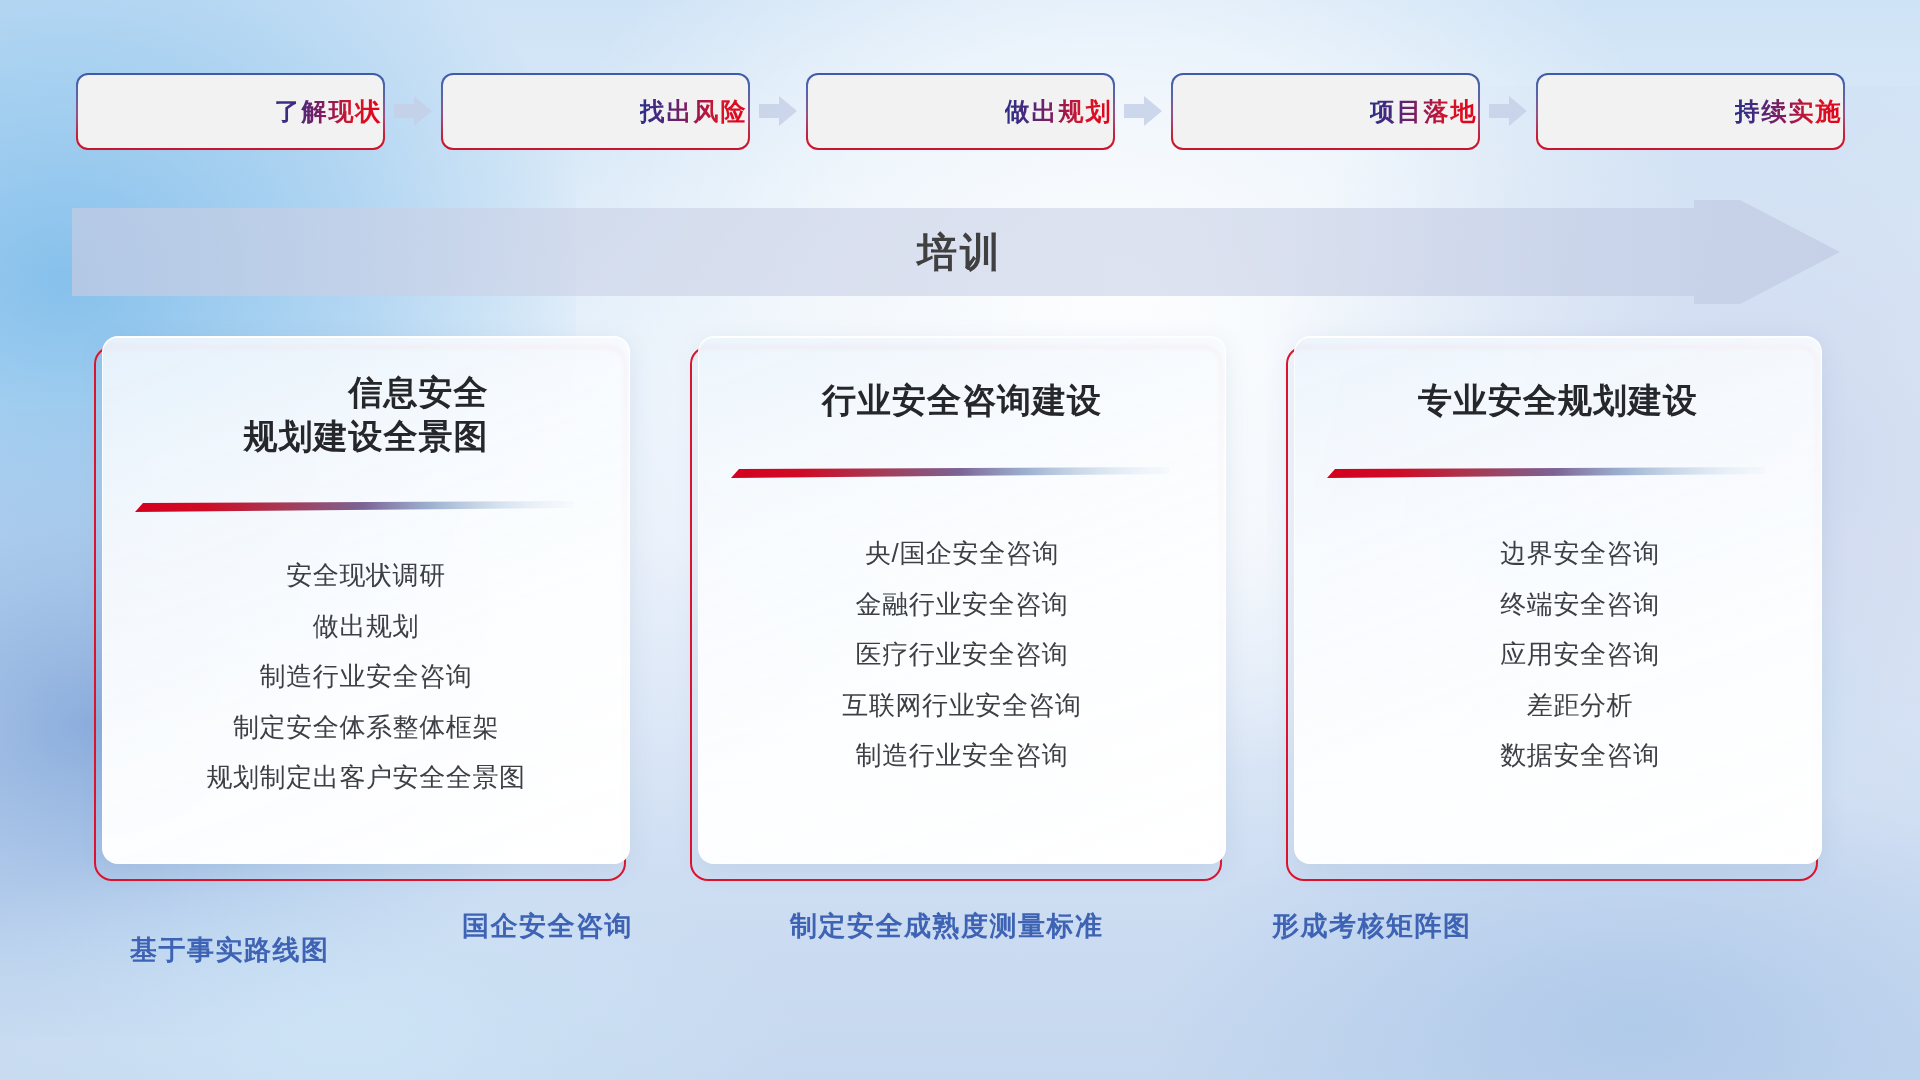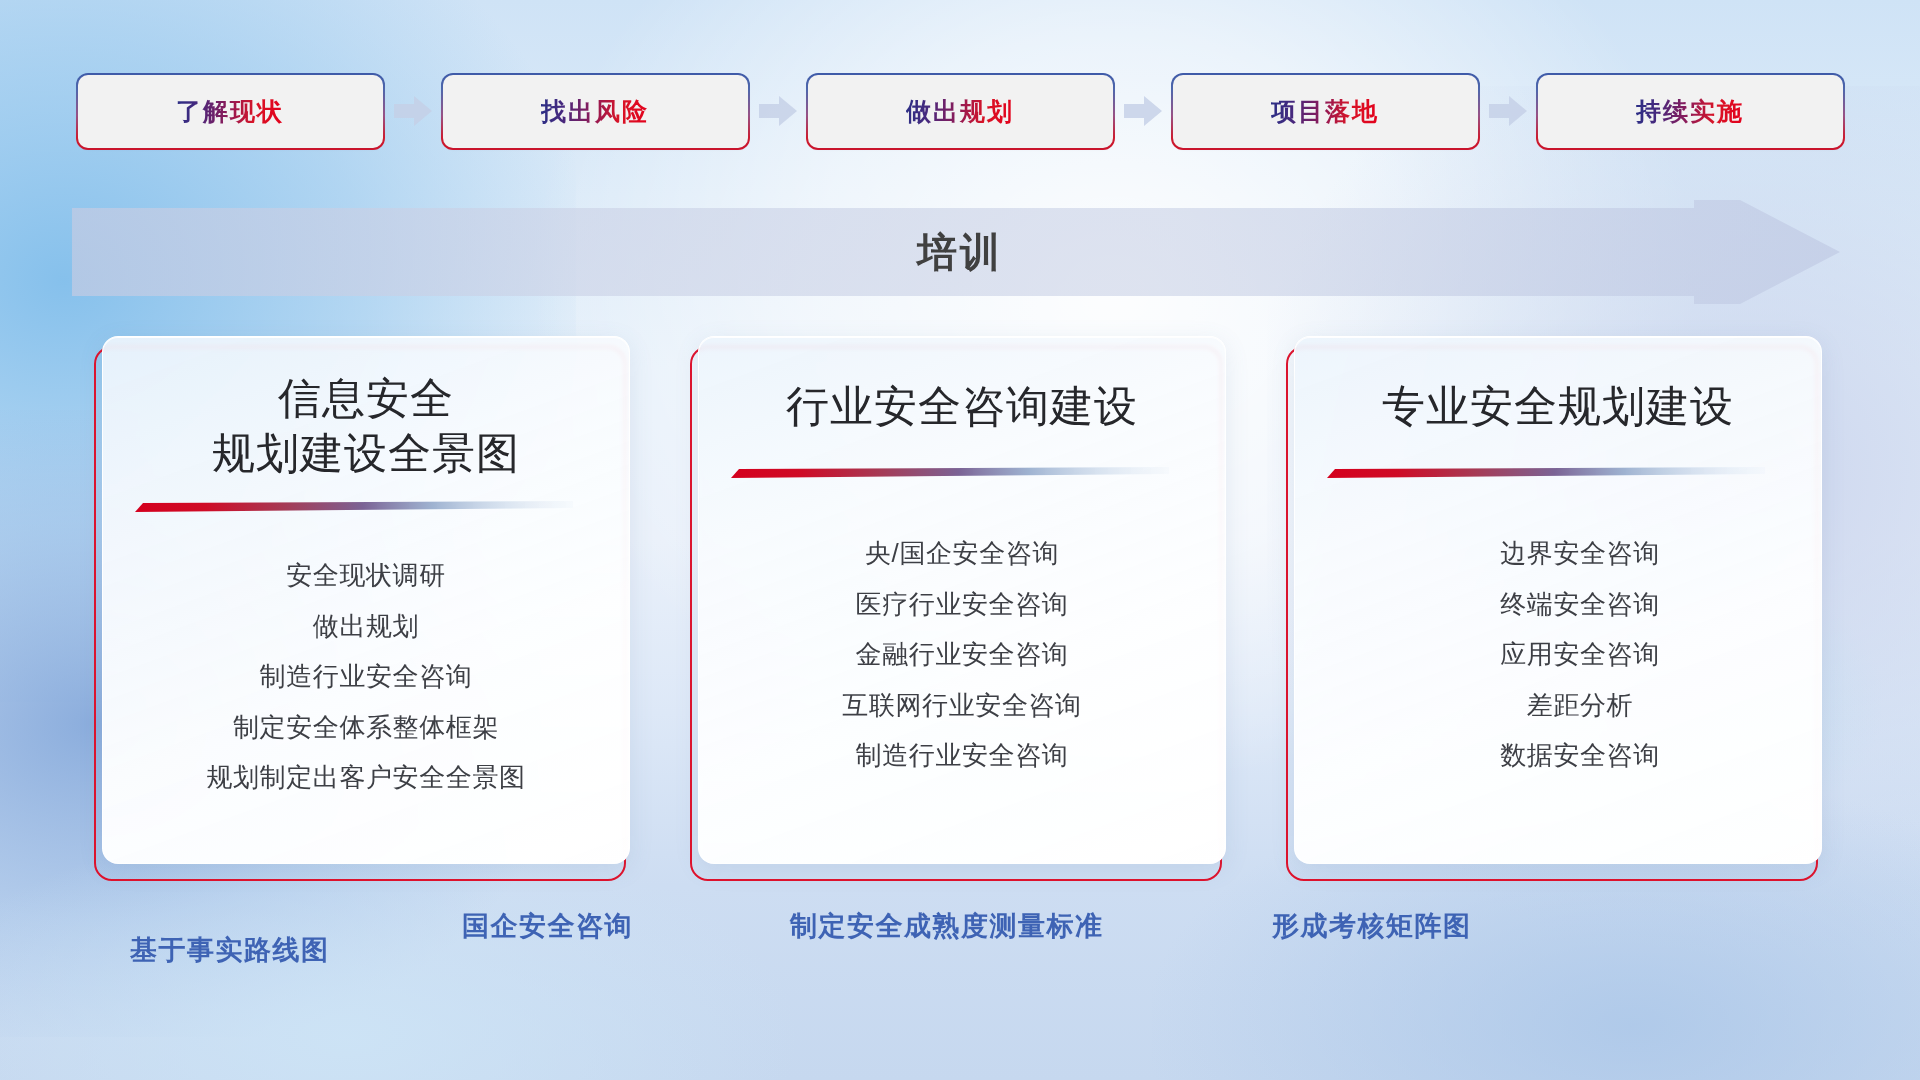--- a/index.html
+++ b/index.html
@@ -50,21 +50,21 @@
   #steps{
     position:absolute; left:0; top:72px; width:1920px; height:78px;
     display:flex; align-items:center; justify-content:center; z-index:3;
   }
   .step-wrap{ display:flex; align-items:center; }
   .step-box{
     position:relative;
     width:305px; height:73px;
     border-radius:10px;
     background:#f2f2f2;
-    display:flex; align-items:center; justify-content:center;
+    display:flex; align-items:center; justify-content:flex-end;
     box-shadow:0 1px 3px rgba(70,90,130,.13);
   }
   .step-box::before{
     content:""; position:absolute; inset:-2px;
     border-radius:12px;
     background:linear-gradient(180deg,#3f5ba9 0%,#5068ad 22%,#9a5286 55%,#d01b2e 84%,#d40f26 100%);
     z-index:-1;
   }
   .step-label{
     font-size:25px; font-weight:700; letter-spacing:2px;
@@ -113,22 +113,22 @@
     background:linear-gradient(160deg, rgba(236,244,252,.92) 0%, rgba(248,251,254,.93) 30%, rgba(253,254,255,.97) 62%, rgba(255,255,255,.99) 100%);
     border:1.5px solid rgba(255,255,255,.95);
     box-shadow:0 6px 24px rgba(90,120,165,.12), inset 0 1px 0 rgba(255,255,255,.9);
     backdrop-filter:blur(2px);
     z-index:1;
     overflow:hidden;
     display:flex; flex-direction:column; align-items:center;
   }
   .card-title{
     margin-top:42px;
-    font-size:43px; font-weight:400; color:#26272b;
-    line-height:1.28; text-align:center; letter-spacing:1px;
+    font-size:34px; font-weight:700; color:#26272b;
+    line-height:1.28; text-align:right; letter-spacing:1px;
     white-space:pre-line;
   }
   .card-title.two-line{ margin-top:34px; }
   .card-divider{
     position:absolute; left:30px; width:440px; height:14px;
   }
   .card-divider svg{ width:100%; height:100%; display:block; }
   .card-list{
     position:absolute; left:0; width:100%;
     display:flex; flex-direction:column; align-items:center; gap:9px;
@@ -265,22 +265,22 @@
                 <stop offset="68%" stop-color="#8fa6c9" stop-opacity="0.85"></stop>
                 <stop offset="84%" stop-color="#bcceE4" stop-opacity="0.55"></stop>
                 <stop offset="100%" stop-color="#dfe9f4" stop-opacity="0.15"></stop>
               </linearGradient>
             </defs>
             <path d="M10,2 L440,0 L440,7 L2,11 Z" fill="url(#dv1)"></path>
           </svg>
         </div>
         <ul class="card-list" style="top: 196px;">
           <li>央/国企安全咨询</li>
+          <li>金融行业安全咨询</li>
           <li>医疗行业安全咨询</li>
-          <li>金融行业安全咨询</li>
           <li>互联网行业安全咨询</li>
           <li>制造行业安全咨询</li>
         </ul>
       </div>
     </div>
     <div class="card">
       <div class="card-accent"></div>
       <div class="card-body">
         <div class="card-title">专业安全规划建设</div>
         <div class="card-divider" style="top: 130px;">

